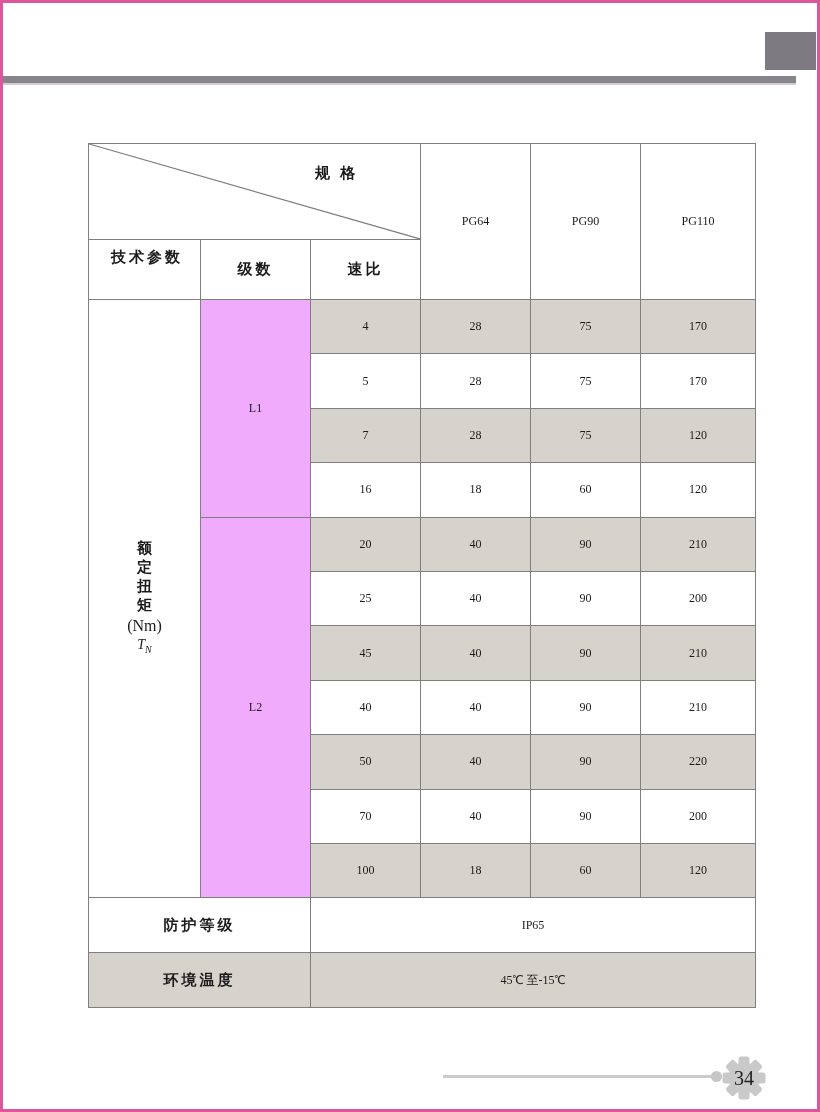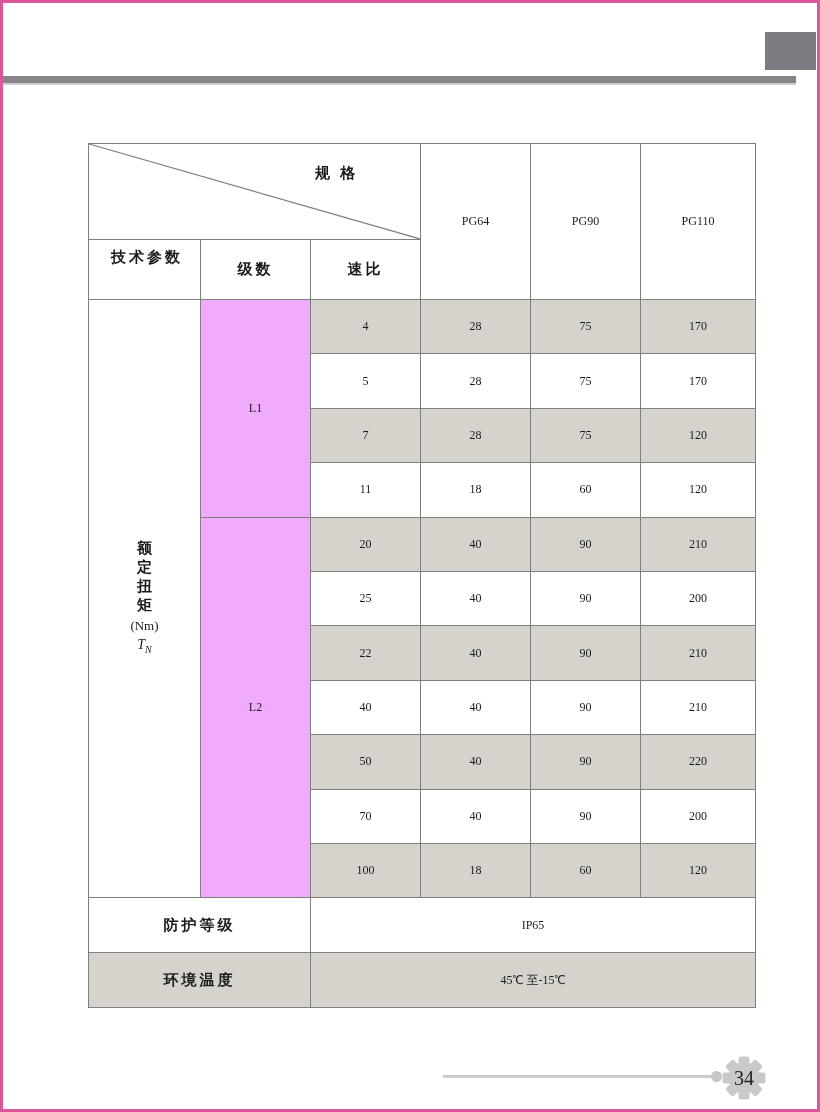--- a/index.html
+++ b/index.html
@@ -55,21 +55,21 @@
   tr.brow  { height: 54.4px; }
   tr.frow  { height: 55px; }
 
   td.diag-cell { position: relative; }
   .diag-svg { position:absolute; left:0; top:0; width:100%; height:100%; display:block; }
   .lbl-spec { position:absolute; left:226px; top:20px; white-space:nowrap; }
   .lbl-tech { position:absolute; left:22px;  top:56px; white-space:nowrap;margin-top:48px; }
 
   .torque { display:flex; flex-direction:column; align-items:center; justify-content:center; line-height:19px; }
   .torque .ch { font-family:"Liberation Sans", sans-serif; font-weight:bold; font-size:15px; }
-  .torque-unit { font-family:"Liberation Serif", serif; font-size:13px; font-weight:normal; margin-top:2px; }
+  .torque-unit { font-family:"Liberation Serif", serif; font-size:16px; font-weight:normal; margin-top:2px; }
   .torque-sym  { font-family:"Liberation Serif", serif; font-size:14px; font-style:italic; font-weight:normal; }
   .torque-sym sub { font-size:10px; font-style:italic; }
 
   
   .footer-line {
     position:absolute; left:440px; top:1072px;
     width:270px; height:3px; background:#cbcbcb;
   }
   .footer-dot {
     position:absolute; left:708px; top:1068px;
@@ -146,21 +146,21 @@
     </tr>
 
     <tr class="brow">
       <td class="num shaded">7</td>
       <td class="num shaded">28</td>
       <td class="num shaded">75</td>
       <td class="num shaded">120</td>
     </tr>
 
     <tr class="brow">
-      <td class="num">11</td>
+      <td class="num">16</td>
       <td class="num">18</td>
       <td class="num">60</td>
       <td class="num">120</td>
     </tr>
 
     <tr class="brow">
       <td rowspan="7" class="stage-cell num">L2</td>
       <td class="num shaded">20</td>
       <td class="num shaded">40</td>
       <td class="num shaded">90</td>
@@ -168,21 +168,21 @@
     </tr>
 
     <tr class="brow">
       <td class="num">25</td>
       <td class="num">40</td>
       <td class="num">90</td>
       <td class="num">200</td>
     </tr>
 
     <tr class="brow">
-      <td class="num shaded">22</td>
+      <td class="num shaded">45</td>
       <td class="num shaded">40</td>
       <td class="num shaded">90</td>
       <td class="num shaded">210</td>
     </tr>
 
     <tr class="brow">
       <td class="num">40</td>
       <td class="num">40</td>
       <td class="num">90</td>
       <td class="num">210</td>

